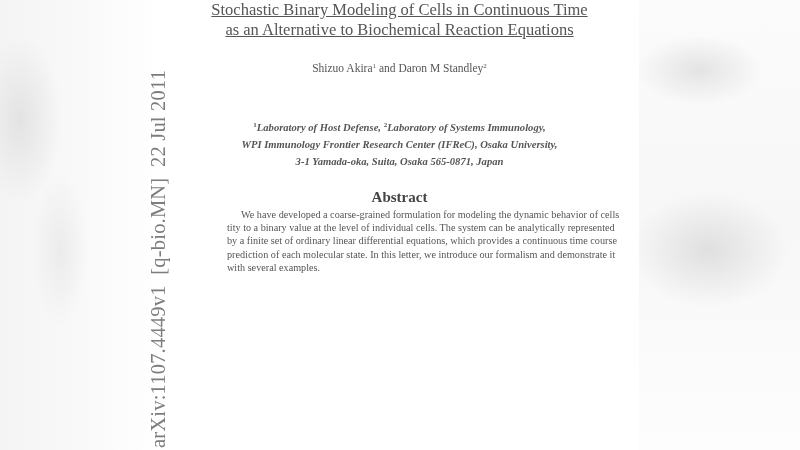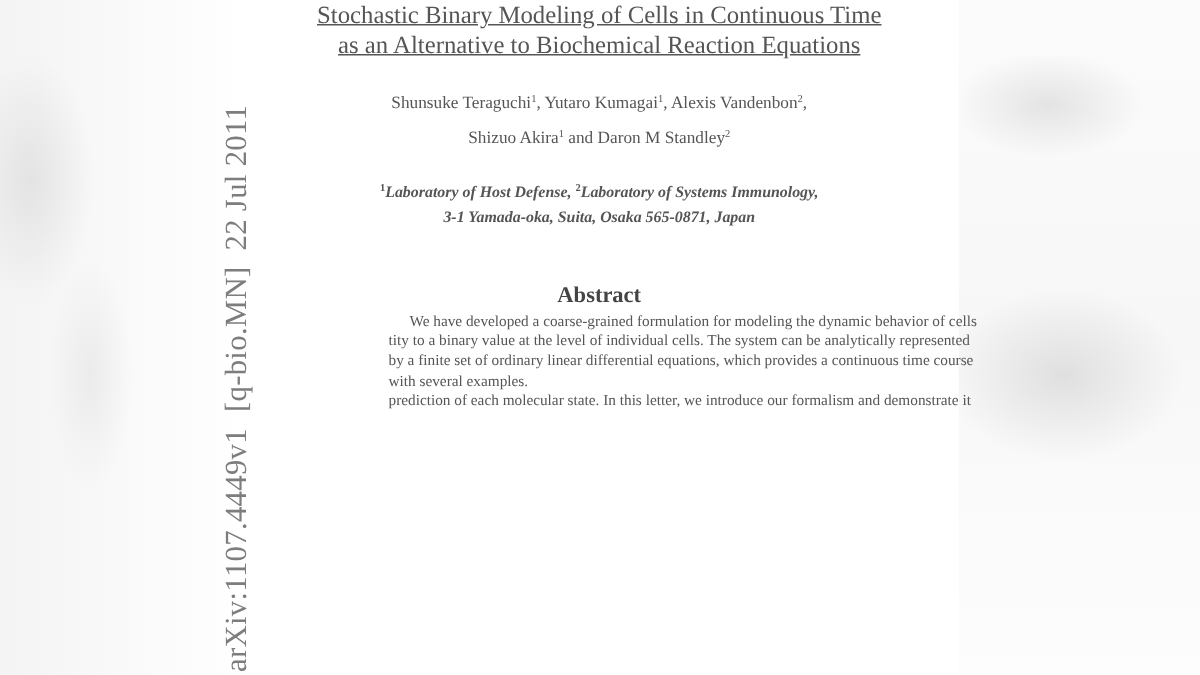--- a/index.html
+++ b/index.html
@@ -93,54 +93,52 @@
     }
     .abstract-body {
       position: absolute;
       left: 227px;
       top: 208px;
       width: 412px;
       font-size: 10.2px;
       line-height: 13.2px;
       color: #555;
     }
-    .abstract-body div { white-space: nowrap; margin-left: 32px; }
+    .abstract-body div { white-space: nowrap; }
     .indent { padding-left: 14px; }
   </style>
 </head>
 <body>
 
 <div class="blur-left"></div>
 <div class="blur-right"></div>
 <div class="page"></div>
 
 <div class="arxiv-stamp">arXiv:1107.4449v1  [q-bio.MN]  22 Jul 2011</div>
 
 <div class="title">
   <div>Stochastic Binary Modeling of Cells in Continuous Time</div>
   <div>as an Alternative to Biochemical Reaction Equations</div>
 </div>
 
 <div class="authors">
   <div>
-    <span>Shunsuke Teraguchi</span><sup>1</sup><span>, </span><span>Yutaro Kumagai</span><sup>1</sup><span>, </span><span>Alexis Vandenbon</span><sup>2</sup><span>,</span>
-  </div>
-  <div>
     <span>Shizuo Akira</span><sup>1</sup><span> and </span><span>Daron M Standley</span><sup>2</sup>
   </div>
 </div>
 
 <div class="affil">
   <div>
     <sup>1</sup><span>Laboratory of Host Defense, </span><sup>2</sup><span>Laboratory of Systems Immunology,</span>
   </div>
+  <div>WPI Immunology Frontier Research Center (IFReC), Osaka University,</div>
   <div>3-1 Yamada-oka, Suita, Osaka 565-0871, Japan</div>
 </div>
 
 <div class="abstract-heading">Abstract</div>
 
 <div class="abstract-body">
   <div class="indent">We have developed a coarse-grained formulation for modeling the dynamic behavior of cells</div>
   <div>tity to a binary value at the level of individual cells. The system can be analytically represented</div>
   <div>by a finite set of ordinary linear differential equations, which provides a continuous time course</div>
+  <div>prediction of each molecular state. In this letter, we introduce our formalism and demonstrate it</div>
   <div>with several examples.</div>
-  <div>prediction of each molecular state. In this letter, we introduce our formalism and demonstrate it</div>
 </div>
 
 </body></html>

